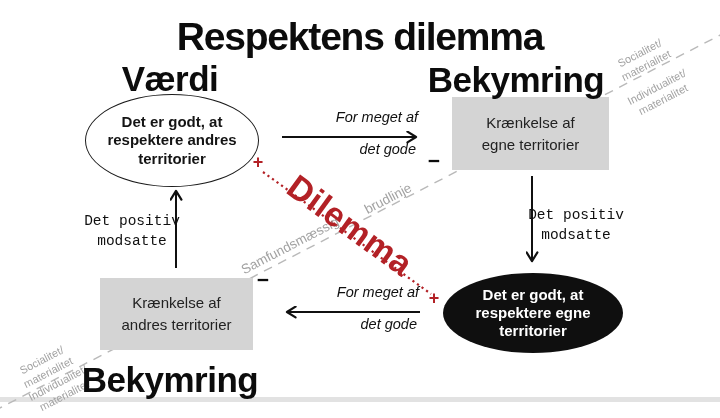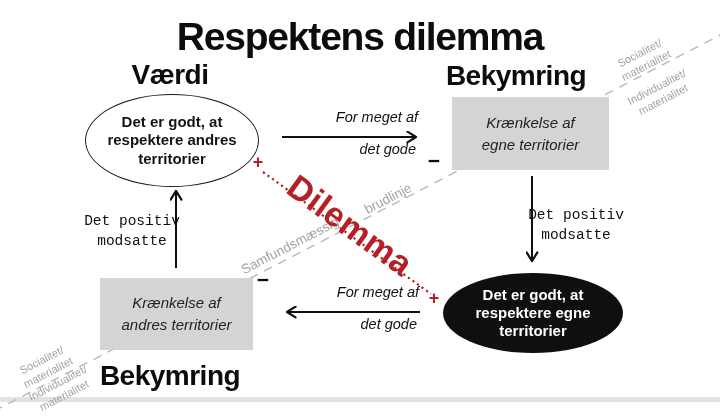--- a/index.html
+++ b/index.html
@@ -37,21 +37,21 @@
     fill: none;
   }
   .title {
     position: absolute; top: 15px; left: 0; right: 0; z-index: 3;
     text-align: center;
     font-size: 39px; font-weight: 800; letter-spacing: -1.2px;
     color: #0c0c0c;
   }
   .qh {
     position: absolute; z-index: 3; width: 220px; text-align: center;
-    font-size: 28px; font-weight: 800; letter-spacing: -0.5px; color: #0c0c0c;
+    font-size: 35px; font-weight: 800; letter-spacing: -0.5px; color: #0c0c0c;
   }
   .qh-vaerdi          { left: 60px;  top: 59px; }
   .qh-bekymring-top   { left: 406px; top: 60px; }
   .qh-bekymring-bottom{ left: 60px;  top: 360px; }
   .qh-skyggevaerdi    { left: 411px; top: 360px; }
   .node {
     position: absolute; z-index: 2;
     display: flex; align-items: center; justify-content: center;
     text-align: center; white-space: pre-line;
     font-size: 15px; line-height: 1.22;
@@ -61,21 +61,21 @@
     background: #fff; border: 1.6px solid #1c1c1c; border-radius: 50%;
     font-weight: 700; color: #141414;
   }
   .ellipse-black {
     left: 443px; top: 273px; width: 180px; height: 80px;
     background: #0f0f0f; border-radius: 50%;
     font-weight: 700; color: #ffffff;
   }
   .gbox {
     background: var(--box-gray, #d4d4d4);
-    color: #222; line-height: 1.45; font-weight: 400; font-style: italic;
+    color: #222; line-height: 1.45; font-weight: 400;
   }
   .gbox-top    { left: 452px; top: 97px;  width: 157px; height: 73px; }
   .gbox-bottom { left: 100px; top: 278px; width: 153px; height: 72px; }
   .alab {
     position: absolute; z-index: 3; width: 140px; text-align: right;
     font-size: 14.5px; color: #101010; font-style: italic;
   }
   .alab-top-above    { left: 278px; top: 109px; }
   .alab-top-below    { left: 276px; top: 141px; }
   .alab-bottom-above { left: 279px; top: 284px; }

